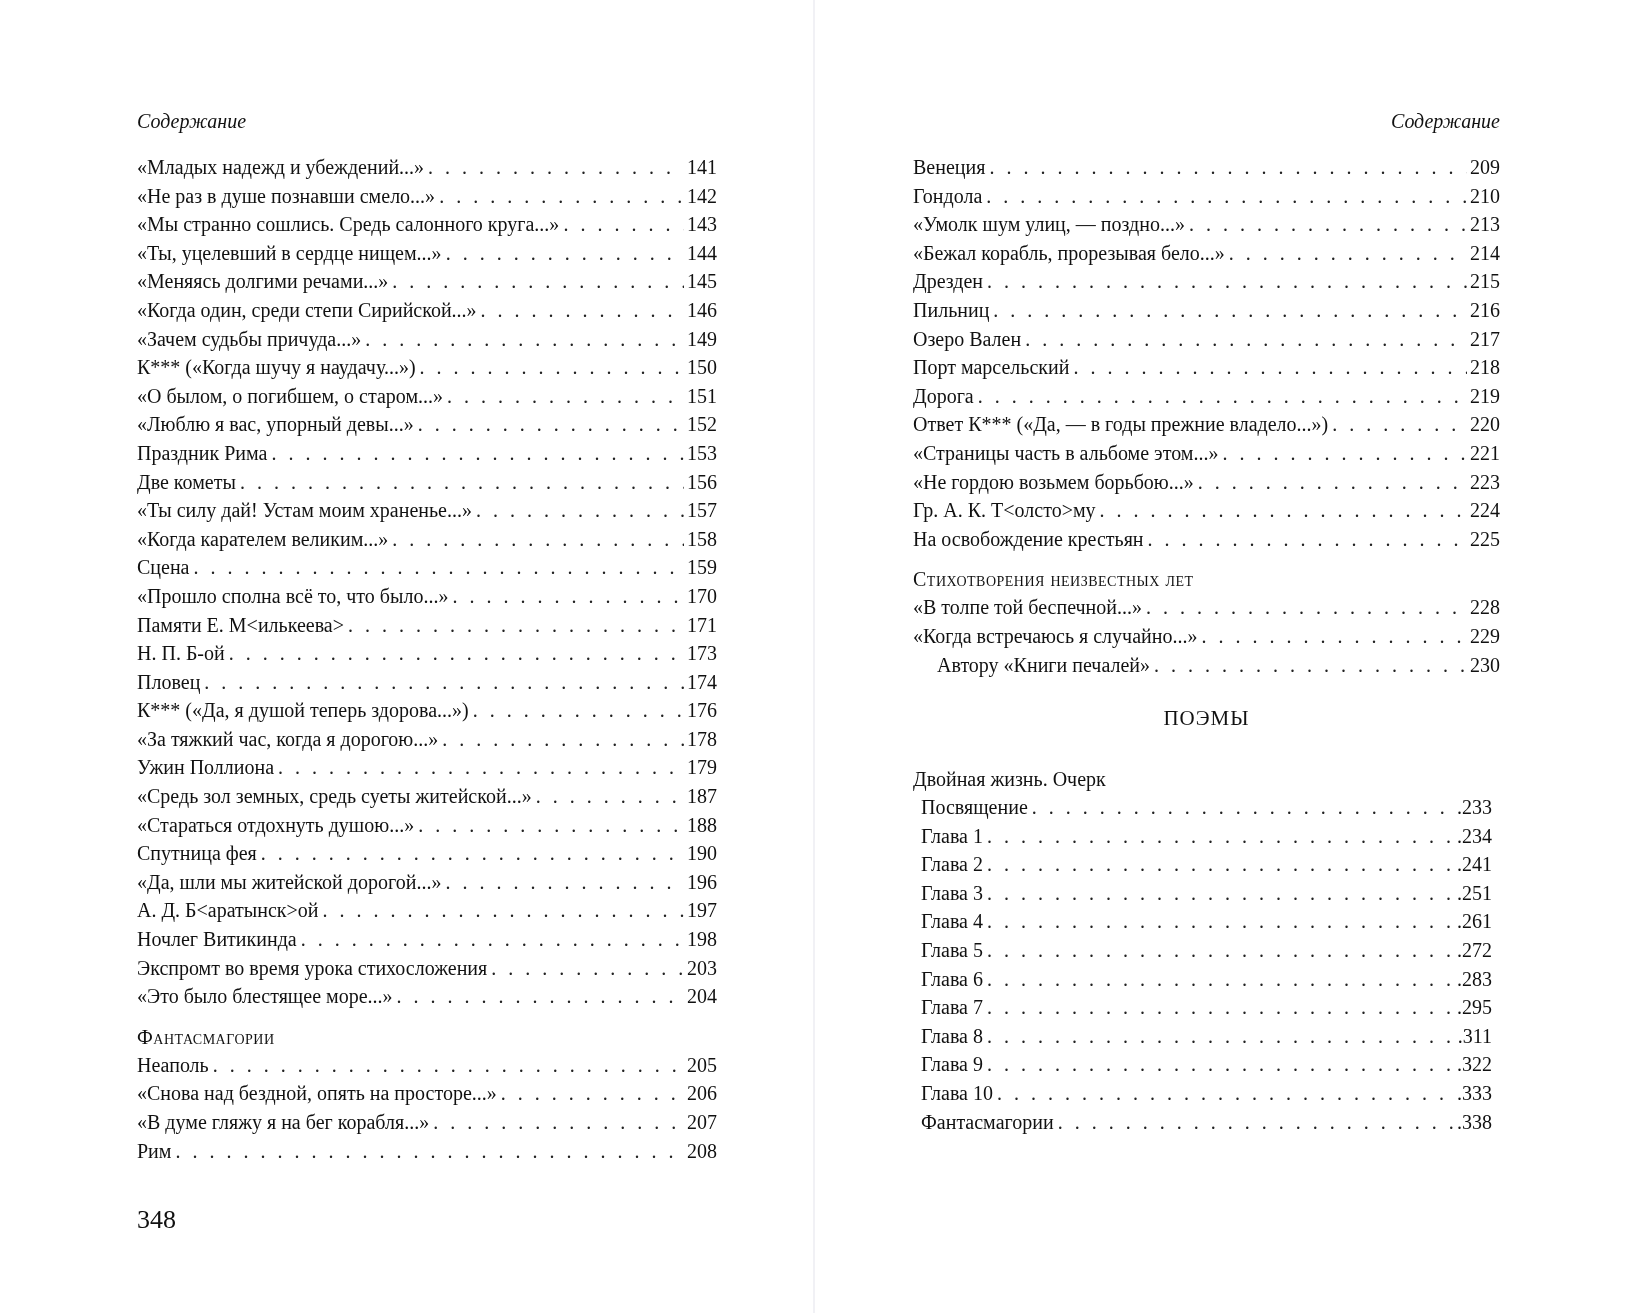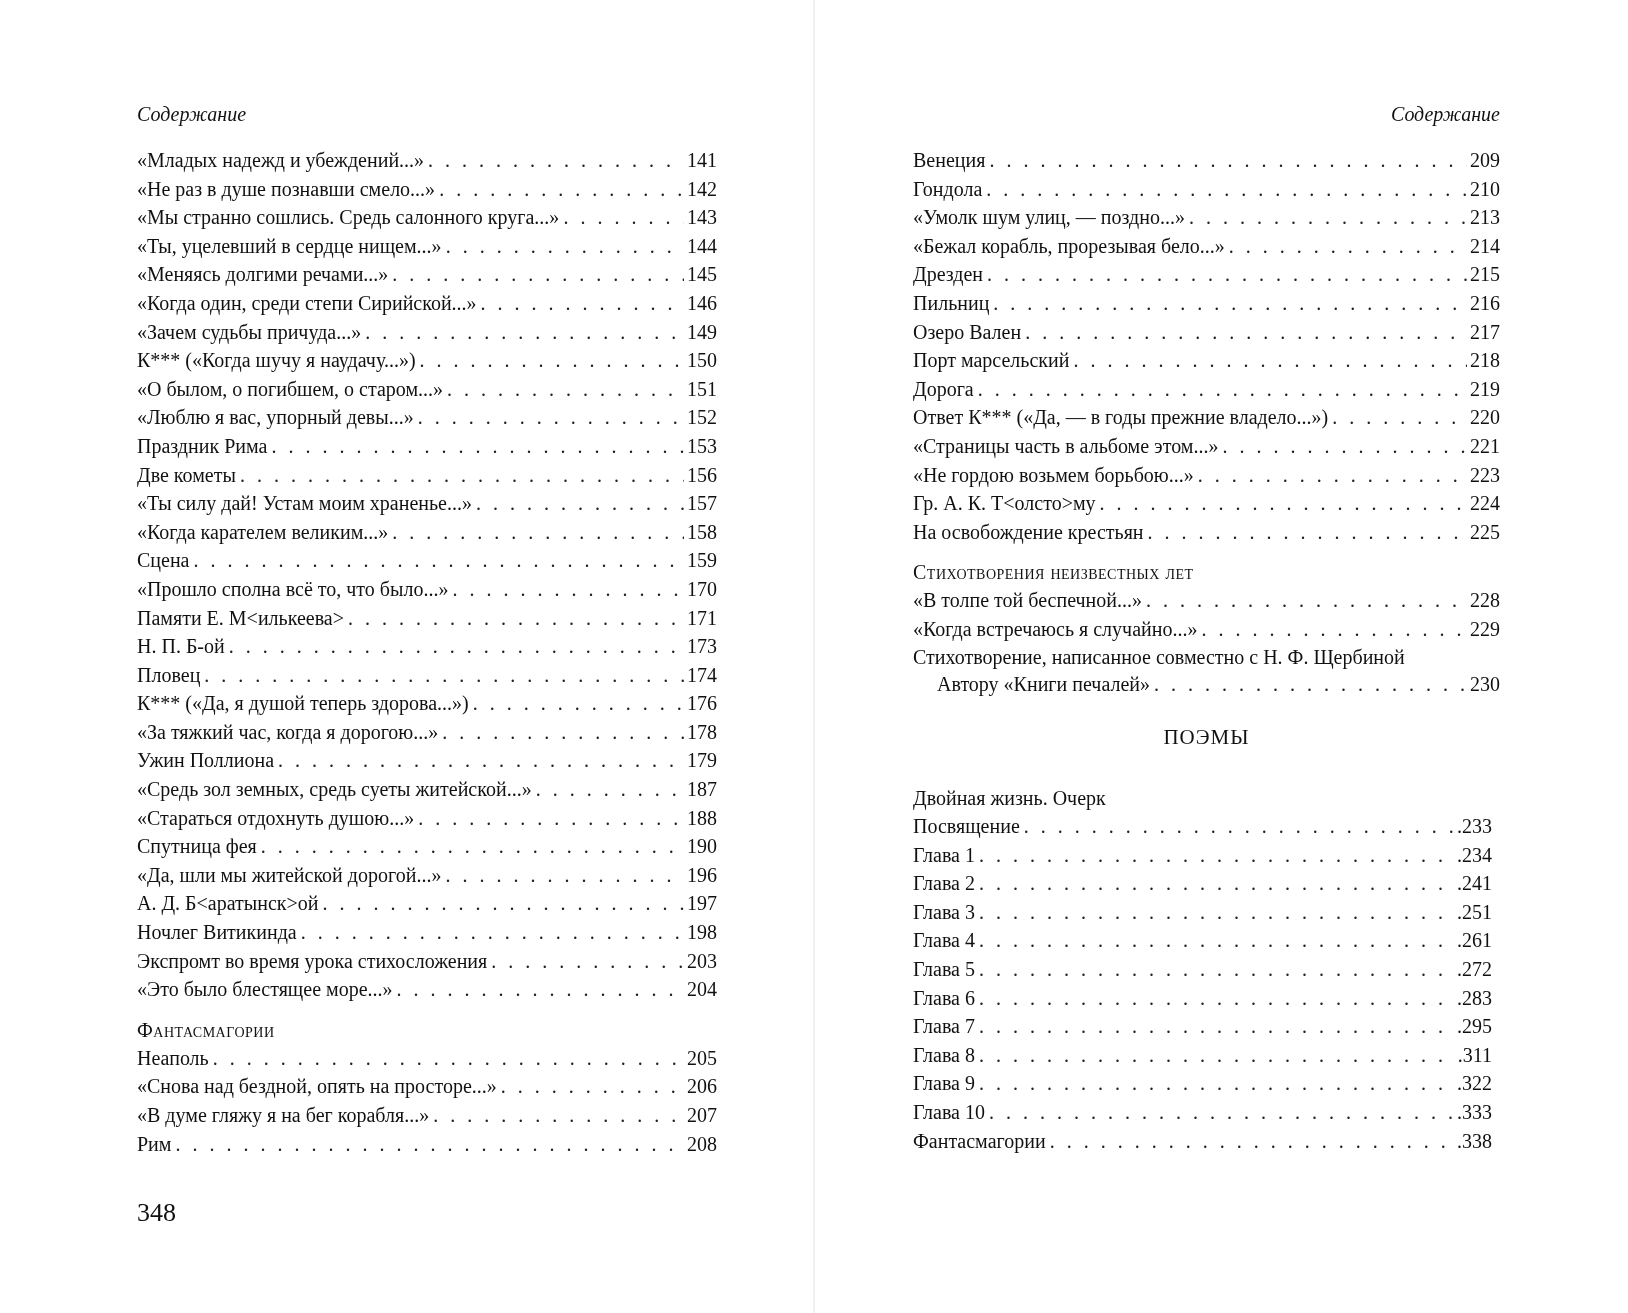--- a/index.html
+++ b/index.html
@@ -1,19 +1,19 @@
 <!DOCTYPE html>
 <html><head>
 <meta charset="utf-8">
 <style>
   html, body { margin: 0; padding: 0; background: #ffffff; }
   body { width: 1628px; height: 1313px; position: relative; overflow: hidden;
          font-family: "Liberation Serif", "DejaVu Serif", serif; color: #111; }
   .divider { position: absolute; left: 813px; top: 0; width: 2px; height: 1313px; background: #f1f1f5; }
-  .page { position: absolute; top: 8px; height: 1096px; font-family: Liberation Serif, serif; }
+  .page { position: absolute; top: 15px; height: 1096px; font-family: Liberation Serif, serif; }
   .page-left { left: 137px; width: 580px; }
   .page-right { left: 913px; width: 587px; }
   .running-head { position: absolute; top: 94px; font-style: italic; font-size: 20px; line-height: 24px; }
   .page-left .running-head { left: 0; }
   .page-right .running-head { right: 0; }
   .toc { position: absolute; top: 138px; left: 0; right: 0; }
   .row { display: flex; align-items: baseline; height: 28.6px; font-size: 20px; line-height: 28.6px; white-space: nowrap; }
   .row .title { flex: 0 0 auto; }
   .row .leader { flex: 1 1 auto; overflow: hidden; margin: 0 3px 0 4px; letter-spacing: 0; color: #222; }
   .row .leader::before { content: ". . . . . . . . . . . . . . . . . . . . . . . . . . . . . . . . . . . . . . . . . . . . . . . . . . . . . . . . . . . . . . . . . . . . . . . . . . . . . . . . . . . . . . . ."; letter-spacing: 3.5px; }
@@ -290,32 +290,31 @@
         <span class="title">«В толпе той беспечной...»</span>
         <span class="leader"></span>
         <span class="pg">228</span>
       </div>
     <div class="row">
         <span class="title">«Когда встречаюсь я случайно...»</span>
         <span class="leader"></span>
         <span class="pg">229</span>
       </div>
     <div class="row multiline">
-      <div>Стихотворение, написанное совместно с Н. Ф. Щербиной</div>
       <div class="line2">
           <span class="title">Автору «Книги печалей»</span>
           <span class="leader"></span>
           <span class="pg">230</span>
         </div>
     </div>
 
     <div class="poems-head">ПОЭМЫ</div>
 
     <div class="plain-row">Двойная жизнь. Очерк</div>
-    <div style="padding-right:8px;">
+    <div style="padding-right:8px;margin-left:8px;">
       <div class="row">
           <span class="title">Посвящение</span>
           <span class="leader"></span>
           <span class="pg">.233</span>
         </div>
       <div class="row">
           <span class="title">Глава 1</span>
           <span class="leader"></span>
           <span class="pg">.234</span>
         </div>

